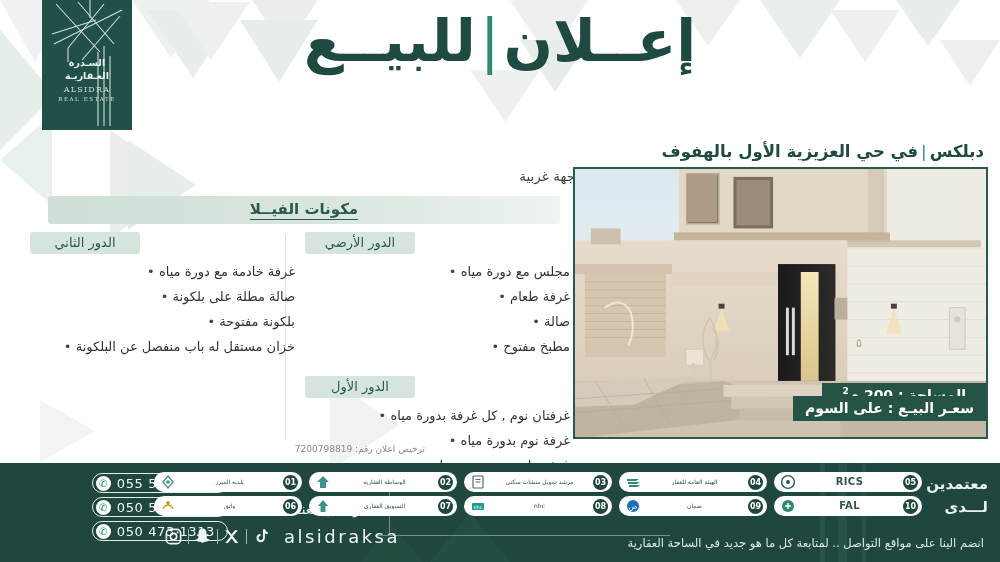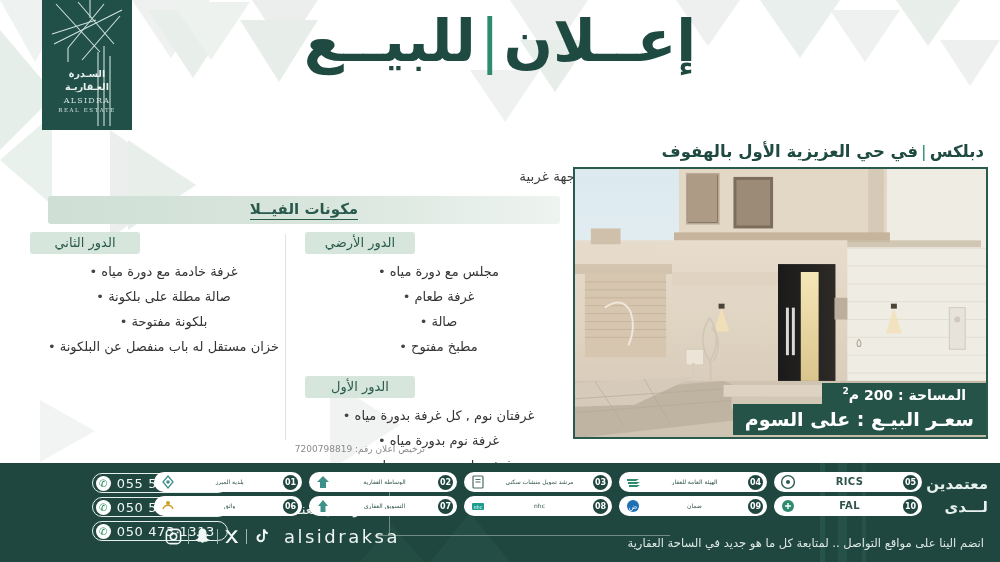--- a/index.html
+++ b/index.html
@@ -17,21 +17,21 @@
 
   
   .bg-tris { position: absolute; inset: 0; z-index: 0; pointer-events: none; }
 
   
   .logo-panel {
     position: absolute; left: 42px; top: 0; width: 90px; height: 130px;
     background: #205048;
     z-index: 3;
     display: flex; flex-direction: column; align-items: center; justify-content: flex-end;
-    padding-bottom: 16px;
+    padding-bottom: 27px;
     overflow: hidden;
   }
   .logo-lines { position: absolute; inset: 0; }
   .logo-ar {
     position: relative; z-index: 2;
     color: #e9f0ee; font-size: 9.5px; letter-spacing: .5px; line-height: 1.35;
     text-align: center; font-weight: 600;
   }
   .logo-en {
     position: relative; z-index: 2;
@@ -86,21 +86,21 @@
     border-radius: 3px;
     padding: 3px 14px 4px;
     display: inline-block;
     float: left;
     min-width: 110px; text-align: center;
   }
   .clearit { clear: both; }
   ul.floor-items { list-style: none; margin-top: 6px; }
   ul.floor-items li {
     color: #333; font-size: 13px; line-height: 1.92;
-    text-align: center; direction: rtl; padding-left: 2px;
+    text-align: right; direction: rtl; padding-left: 2px;
     white-space: nowrap;
   }
   ul.floor-items li::after { content: " •"; color: #444; }
   .vdivider {
     position: absolute; left: 285px; top: 234px; width: 1px; height: 206px;
     background: #e2e2e2; z-index: 2;
   }
 
   
   .photo-wrap {
@@ -108,21 +108,21 @@
     border: 2px solid #2a5a4e; background: #c9b9a4; z-index: 2; overflow: hidden;
   }
   .photo { position: absolute; inset: 0; }
   .badge-area, .badge-price {
     position: absolute; right: 0; z-index: 4;
     background: #255347; color: #fff;
     font-size: 14px; font-weight: 700; direction: rtl;
     padding: 3px 20px 4px; white-space: nowrap;
   }
   .badge-area { bottom: 30px; }
-  .badge-price { bottom: 2px; font-size: 19px; padding: 4px 12px 5px; }
+  .badge-price { bottom: 16px; font-size: 14px; padding: 4px 12px 5px; }
   .badge-area sup { font-size: 9px; vertical-align: super; }
   .license {
     position: absolute; right: 575px; top: 444px; z-index: 3;
     color: #8a8a8a; font-size: 9px; direction: rtl;
   }
 
   
   .footer {
     position: absolute; left: 0; bottom: 0; width: 1000px; height: 99px;
     background: #20473f; z-index: 5; overflow: hidden;

